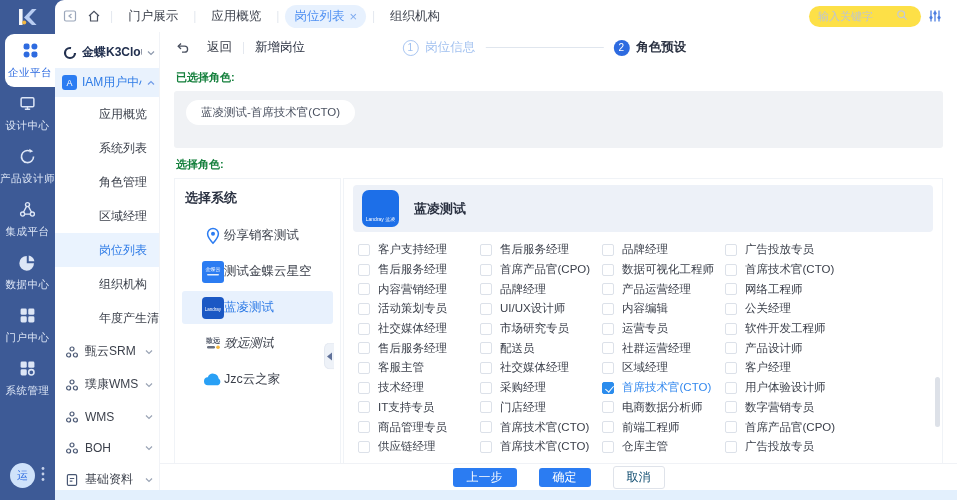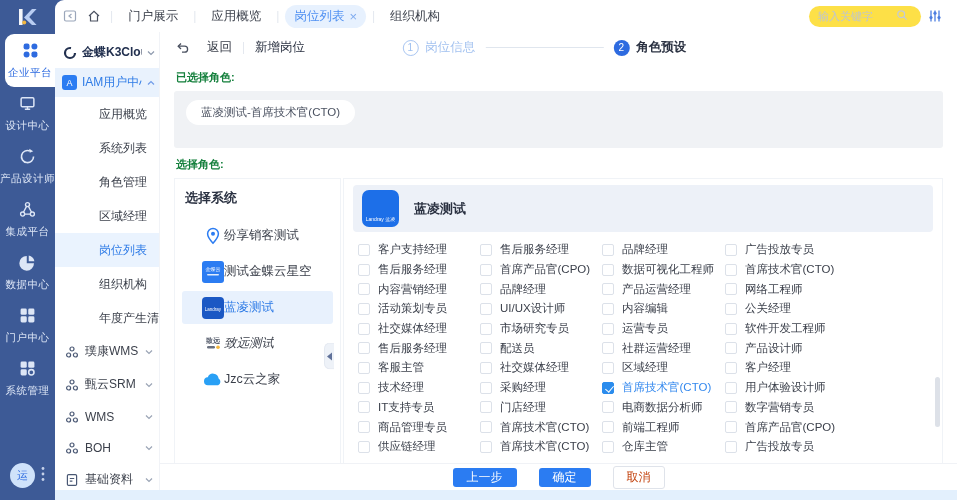--- a/index.html
+++ b/index.html
@@ -79,21 +79,21 @@
   .cb.checked::after{content:"";position:absolute;left:3.5px;top:1px;width:4px;height:7px;border:solid #fff;border-width:0 1.5px 1.5px 0;transform:rotate(40deg);}
   .role-label{font-size:11.5px;color:#3a3f4a;white-space:nowrap;overflow:hidden;text-overflow:ellipsis;}
   .role-label.checked{color:#3388ee;}
   .collapse-handle{position:absolute;left:150px;top:50%;transform:translateY(-50%);width:10px;height:27px;background:#eef2f8;border:1px solid #e4e9f1;border-right:none;border-radius:6px 0 0 6px;display:flex;align-items:center;justify-content:center;cursor:pointer;z-index:2;}
   .tri-left{width:0;height:0;border-top:4px solid transparent;border-bottom:4px solid transparent;border-right:5px solid #61729a;}
   .scrollbar{position:absolute;right:2px;top:198px;width:5px;height:50px;background:#dde1e8;border-radius:3px;cursor:pointer;}
 
   .footer{height:37px;border-top:1px solid #f0f2f6;display:flex;align-items:center;justify-content:center;gap:22px;padding-bottom:9px;flex-shrink:0;margin-top:auto;}
   .btn{font-size:12px;padding:2px 14px;border-radius:3px;border:none;cursor:pointer;line-height:1.2;}
   .btn.primary{background:#2b7cf2;color:#fff;}
-  .btn.ghost{background:#fff;border:1px solid #dfe3ea;color:#c2410c;padding:3.5px 13px;}
+  .btn.ghost{background:#fff;border:1px solid #dfe3ea;color:#0c4a6e;padding:3.5px 13px;}
   .bottom-strip{position:absolute;left:55px;right:0;bottom:0;height:10px;background:#e3f0fd;z-index:4;}
 </style>
 </head>
 <body>
 
 <div class="root">
 
   <aside class="sidebar">
     <div class="logo-box">
       <svg width="26" height="22" viewBox="0 0 26 22">
@@ -268,34 +268,34 @@
         </div>
       <div id="subnav-groups">
           <div class="subnav-group">
             <span class="gi">
               <svg width="14" height="14" viewBox="0 0 14 14" fill="none" stroke="currentColor" stroke-width="1.2">
                 <circle cx="7" cy="4" r="2"></circle>
                 <circle cx="3.6" cy="10" r="2"></circle>
                 <circle cx="10.4" cy="10" r="2"></circle>
               </svg>
             </span>
-            <span>璞康WMS</span>
+            <span>甄云SRM</span>
             <span class="caret"><svg width="8" height="8" viewBox="0 0 8 8">
                 <path d="M1 2.5l3 3 3-3" stroke="#9aa4b5" fill="none" stroke-width="1.2"></path>
               </svg></span>
           </div>
           <div class="subnav-group">
             <span class="gi">
               <svg width="14" height="14" viewBox="0 0 14 14" fill="none" stroke="currentColor" stroke-width="1.2">
                 <circle cx="7" cy="4" r="2"></circle>
                 <circle cx="3.6" cy="10" r="2"></circle>
                 <circle cx="10.4" cy="10" r="2"></circle>
               </svg>
             </span>
-            <span>甄云SRM</span>
+            <span>璞康WMS</span>
             <span class="caret"><svg width="8" height="8" viewBox="0 0 8 8">
                 <path d="M1 2.5l3 3 3-3" stroke="#9aa4b5" fill="none" stroke-width="1.2"></path>
               </svg></span>
           </div>
           <div class="subnav-group">
             <span class="gi">
               <svg width="14" height="14" viewBox="0 0 14 14" fill="none" stroke="currentColor" stroke-width="1.2">
                 <circle cx="7" cy="4" r="2"></circle>
                 <circle cx="3.6" cy="10" r="2"></circle>
                 <circle cx="10.4" cy="10" r="2"></circle>

